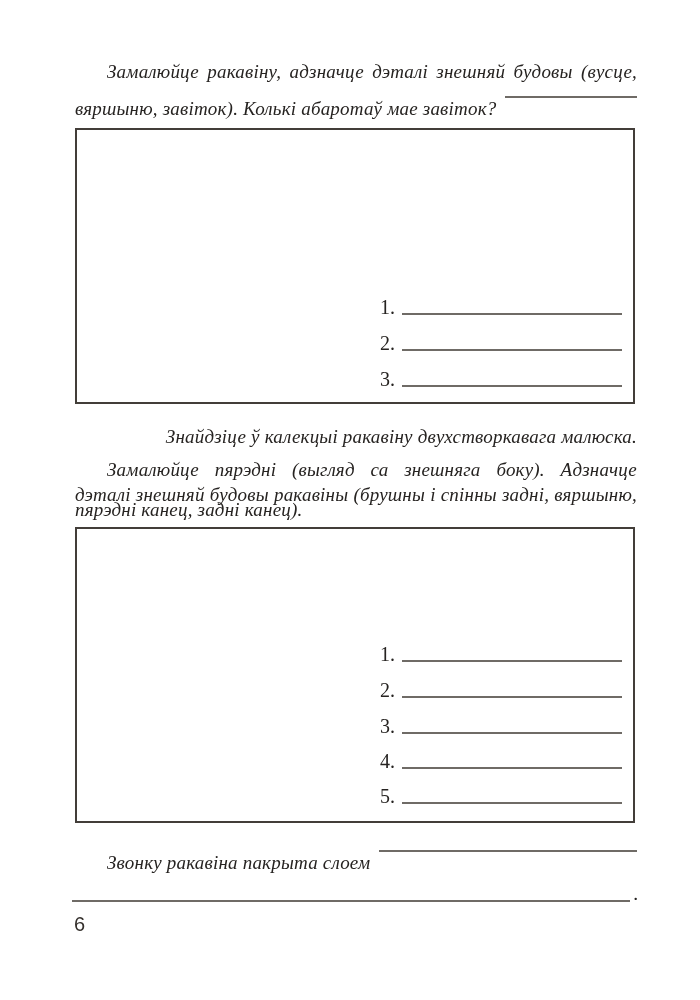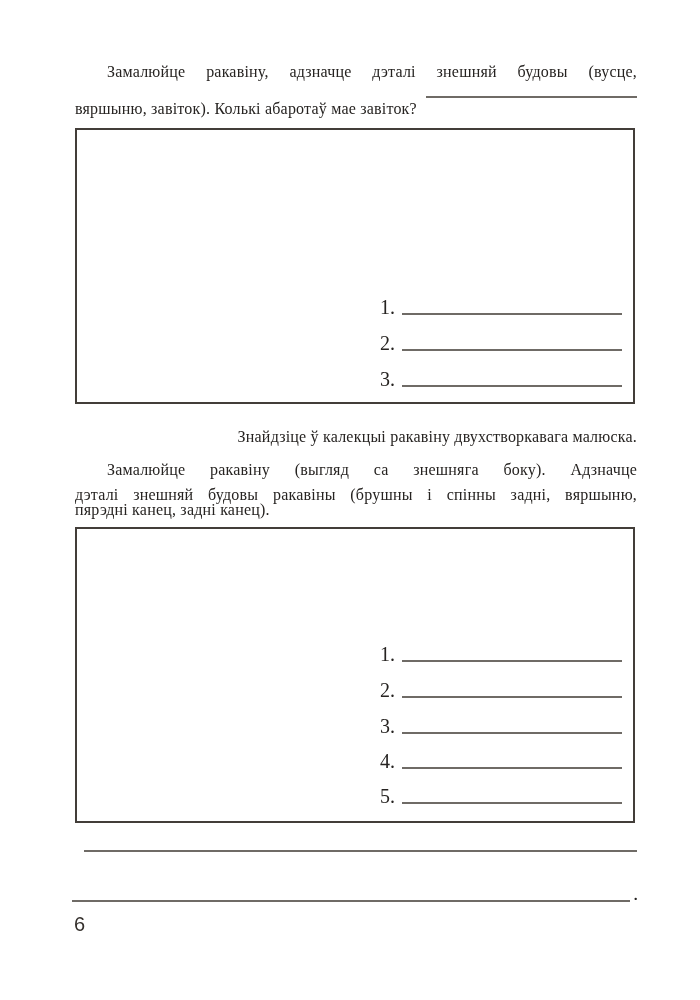--- a/index.html
+++ b/index.html
@@ -14,23 +14,24 @@
     font-family: "Liberation Serif", serif;
     color: #262321;
     overflow: hidden;
   }
 
   
   .para-line {
     position: absolute;
     left: 75px;
     width: 562px;
-    font-size: 16px;
+    font-size: 19px;
     line-height: 25px;
     letter-spacing: 0.2px;
+    font-style: italic;
   }
   .indent { text-indent: 32px; text-align: right; }
   .just {
     text-align: justify;
     text-align-last: justify;
   }
   .flexline {
     display: flex;
     align-items: flex-start;
   }
@@ -119,21 +120,21 @@
     <span class="fill-line"></span>
   </div>
   <div class="num-row">
     <span>3.</span>
     <span class="fill-line"></span>
   </div>
 </div>
 
 <div class="para-line indent" style="top: 424px;">Знайдзіце ў калекцыі ракавіну двухстворкавага малюска.</div>
 
-<div class="para-line indent just" style="top: 457px;">Замалюйце ракавіну (выгляд са знешняга боку). Адзначце</div>
+<div class="para-line indent just" style="top: 457px;">Замалюйце пярэдні (выгляд са знешняга боку). Адзначце</div>
 <div class="para-line just" style="top: 482px;">дэталі знешняй будовы ракавіны (брушны і спінны задні, вяршыню,</div>
 <div class="para-line" style="top: 497px;">пярэдні канец, задні канец).</div>
 
 <div id="box2" class="draw-box">
   <div class="num-row">
     <span>1.</span>
     <span class="fill-line"></span>
   </div>
   <div class="num-row">
     <span>2.</span>
@@ -147,20 +148,21 @@
     <span>4.</span>
     <span class="fill-line"></span>
   </div>
   <div class="num-row">
     <span>5.</span>
     <span class="fill-line"></span>
   </div>
 </div>
 
 <div class="para-line flexline" style="top: 850px;">
+  <span class="txt" style="padding-left: 32px;">Звонку ракавіна пакрыта слоем</span>
   <span class="fill-line"></span>
 </div>
 
 <div id="final-line">
   <span class="fill-line"></span>
   <span>.</span>
 </div>
 
 <div id="page-number">6</div>
 

